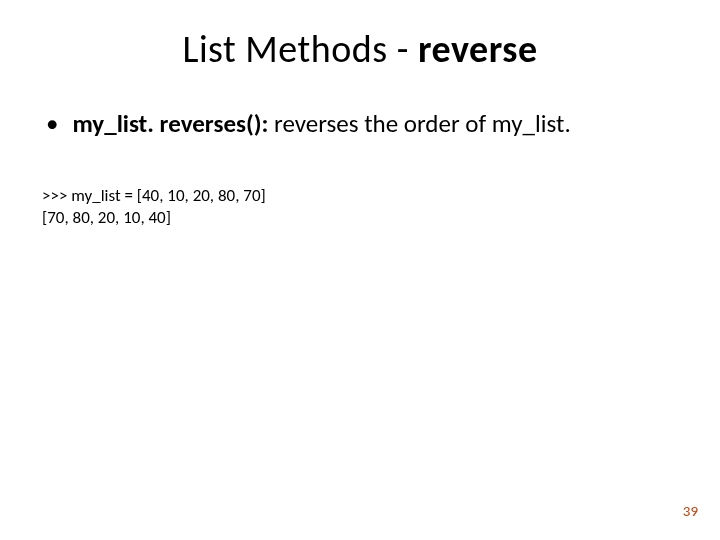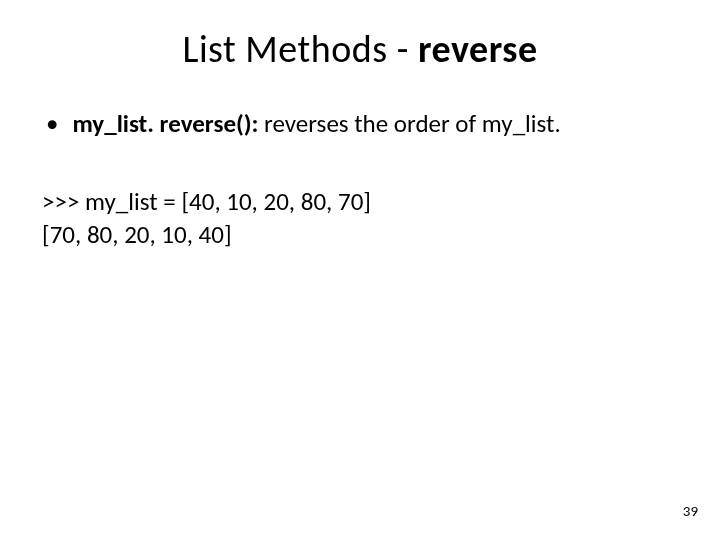--- a/index.html
+++ b/index.html
@@ -4,36 +4,36 @@
   <style>
     * { margin: 0; padding: 0; box-sizing: border-box; }
     html, body { width: 720px; height: 540px; background: #fff; font-family: Calibri, Arial, sans-serif; color: #000; overflow: hidden; }
     .slide { position: relative; width: 720px; height: 540px; padding: 20px 40px 12px 40px; }
     .title { font-size: 38px; font-weight: 400; text-align: center; margin-top: 6px; margin-bottom: 36px; letter-spacing: 0.5px; }
     .title .bold { font-weight: 700; }
     .bullet-row { display: flex; align-items: flex-start; font-size: 25px; margin-left: 6px; margin-bottom: 44px; }
     .bullet-dot { margin-right: 14px; line-height: 1.3; }
     .bullet-text { line-height: 1.3; }
     .bullet-text .bold { font-weight: 700; }
-    .code-block { font-size: 25px; line-height: 1.35; margin-left: 2px; }
+    .code-block { font-size: 17px; line-height: 1.35; margin-left: 2px; }
     .code-line { white-space: pre; }
-    .page-num { position: absolute; right: 22px; bottom: 20px; font-size: 15px; color: #000000; }
+    .page-num { position: absolute; right: 22px; bottom: 20px; font-size: 15px; color: #c2410c; }
   </style>
 </head>
 <body>
 
 <div class="slide">
   <h1 class="title">
     <span>List Methods - </span><span class="bold">reverse</span>
   </h1>
 
   <div class="bullet-row">
     <span class="bullet-dot">•</span>
     <span class="bullet-text">
-      <span class="bold">my_list. reverse():</span><span> reverses the order of my_list.</span>
+      <span class="bold">my_list. reverses():</span><span> reverses the order of my_list.</span>
     </span>
   </div>
 
   <div class="code-block">
     <div class="code-line">&gt;&gt;&gt; my_list = [40, 10, 20, 80, 70]</div>
     <div class="code-line">[70, 80, 20, 10, 40]</div>
   </div>
 
   <div class="page-num">39</div>
 </div>

